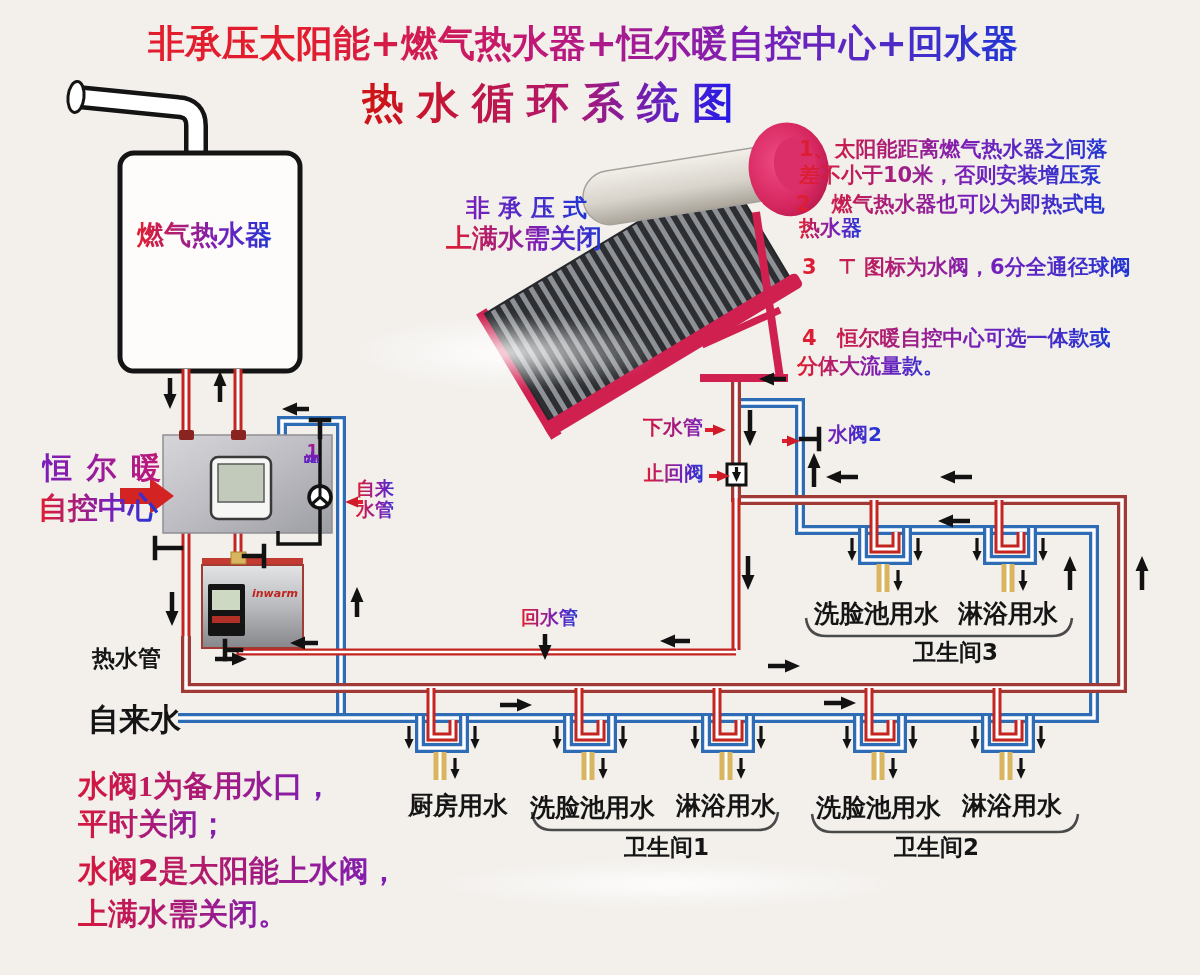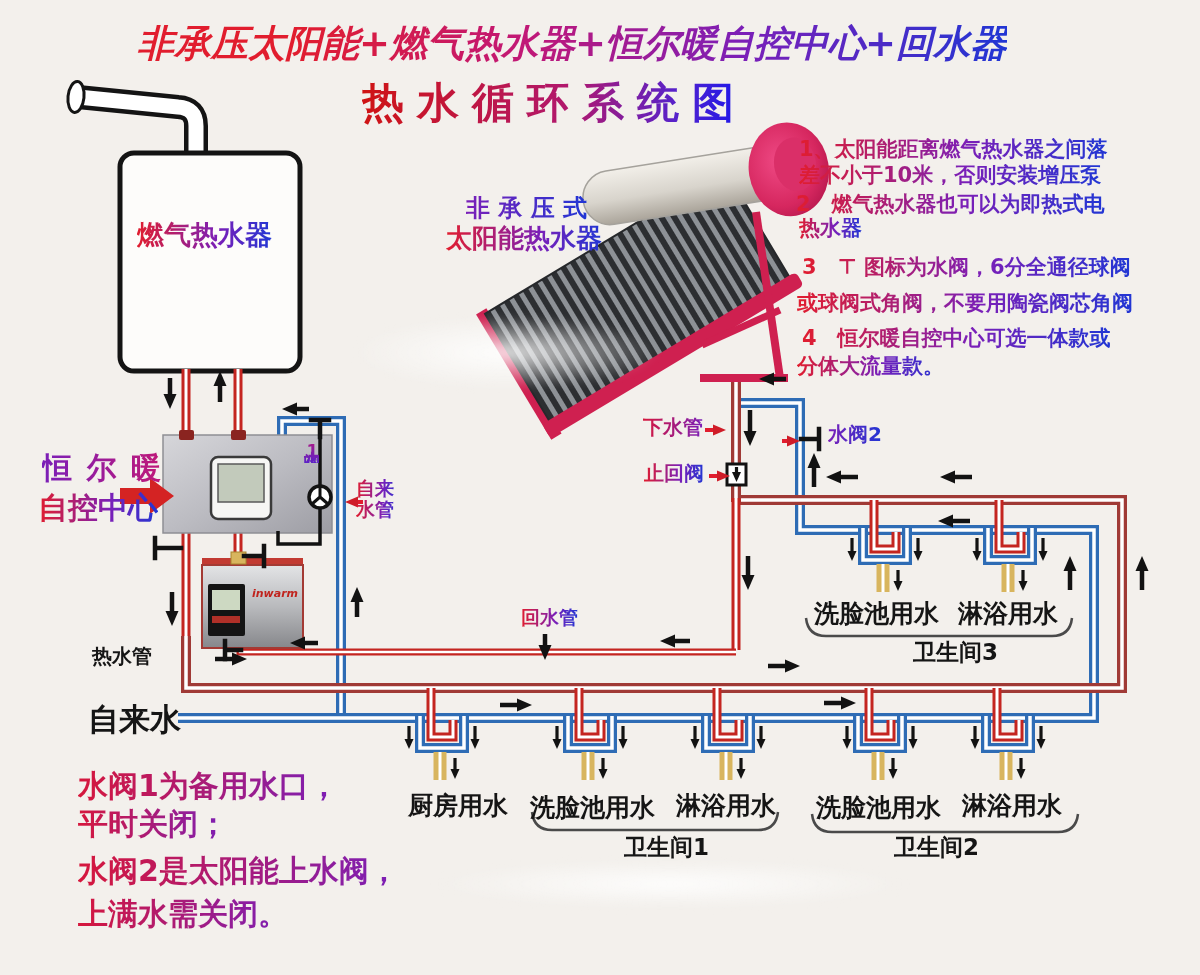--- a/index.html
+++ b/index.html
@@ -214,65 +214,64 @@
   <g>
     <path class="brace" d="M532,812 Q534,830 552,830 H758 Q776,830 778,812"></path>
     <path class="brace" d="M812,814 Q814,832 832,832 H1058 Q1076,832 1078,814"></path>
     <path class="brace" d="M806,618 Q808,636 826,636 H1052 Q1070,636 1072,618"></path>
   </g>
 </svg>
 
 <div class="smudge" style="left:350px;top:315px;width:310px;height:75px;"></div>
 <div class="smudge" style="left:430px;top:860px;width:480px;height:48px;"></div>
 
-<div class="lbl gtx g-title1" style="left:137px;top:24px;font-size:37px;font-style:italic;">非承压太阳能+燃气热水器+恒尔暖自控中心+回水器</div>
+<div class="lbl gtx g-title1" style="left:148px;top:24px;font-size:37px;">非承压太阳能+燃气热水器+恒尔暖自控中心+回水器</div>
 <div class="lbl gtx g-title2" style="left:362px;top:80px;font-size:42px;letter-spacing:13px;text-align:center;">热水循环系统图</div>
 
 <div class="lbl gtx g-note" style="left:799px;top:138px;font-size:21px;">1、太阳能距离燃气热水器之间落</div>
 <div class="lbl gtx g-note" style="left:799px;top:164px;font-size:21px;">差不小于10米，否则安装增压泵</div>
 <div class="lbl gtx g-note" style="left:796px;top:193px;font-size:21px;">2　燃气热水器也可以为即热式电</div>
 <div class="lbl gtx g-note" style="left:799px;top:217px;font-size:21px;">热水器</div>
 <div class="lbl gtx g-note" style="left:802px;top:256px;font-size:21px;">3　⊤ 图标为水阀，6分全通径球阀</div>
-<div class="lbl gtx g-note" style="left:797px;top:292px;font-size:21px;">或球阀式角阀，不要用陶瓷阀芯角阀</div>
 <div class="lbl gtx g-note" style="left:802px;top:327px;font-size:21px;text-decoration:underline;">4　恒尔暖自控中心可选一体款或</div>
 <div class="lbl gtx g-note" style="left:797px;top:355px;font-size:21px;">分体大流量款。</div>
 
 <div class="lbl gtx g-rb" style="left:137px;top:220px;font-size:27px;">燃气热水器</div>
 <div class="lbl vert gtx g-vpm" style="left:170px;top:290px;font-size:19px;letter-spacing:4px;">热水口</div>
 <div class="lbl vert gtx g-vpm" style="left:222px;top:290px;font-size:19px;letter-spacing:4px;">冷水口</div>
 
 <div class="lbl gtx g-pb" style="left:466px;top:196px;font-size:24px;">非 承 压 式</div>
-<div class="lbl gtx g-rb" style="left:446px;top:224px;font-size:26px;">太阳能热水器</div>
+<div class="lbl gtx g-rb" style="left:446px;top:224px;font-size:26px;">上满水需关闭</div>
 
 <div class="lbl gtx g-pm" style="left:42px;top:452px;font-size:30px;letter-spacing:2px;">恒 尔 暖</div>
 <div class="lbl gtx g-rb" style="left:38px;top:492px;font-size:30px;">自控中心</div>
 
 <div class="lbl vert gtx g-vrp" style="left:303px;top:437px;font-size:17px;letter-spacing:2px;">水阀1</div>
 <div class="lbl gtx g-rb" style="left:356px;top:478px;font-size:19px;white-space:normal;width:44px;word-break:break-all;">自来水管</div>
 
 <div class="lbl gtx g-rp" style="left:643px;top:417px;font-size:20px;">下水管</div>
 <div class="lbl vert gtx g-vmp" style="left:760px;top:408px;font-size:19px;letter-spacing:3px;">上水管</div>
 <div class="lbl gtx g-pb" style="left:828px;top:424px;font-size:20px;">水阀2</div>
 <div class="lbl gtx g-rb" style="left:644px;top:463px;font-size:20px;">止回阀</div>
 <div class="lbl gtx g-rb" style="left:521px;top:607px;font-size:19px;">回水管</div>
 <div class="lbl vert gtx g-vmp" style="left:305px;top:561px;font-size:22px;letter-spacing:3px;">回水器</div>
 <div class="lbl" style="left:252px;top:588px;font-size:11px;font-style:italic;color:#c0241e;">inwarm</div>
 
-<div class="lbl black" style="left:92px;top:646px;font-size:20px;">热水管</div>
+<div class="lbl black" style="left:92px;top:646px;font-size:23px;">热水管</div>
 <div class="lbl black" style="left:88px;top:703px;font-size:31px;">自来水</div>
 
 <div class="lbl black" style="left:408px;top:792px;font-size:25px;">厨房用水</div>
 <div class="lbl black" style="left:530px;top:794px;font-size:25px;">洗脸池用水</div>
 <div class="lbl black" style="left:676px;top:792px;font-size:25px;">淋浴用水</div>
 <div class="lbl black" style="left:624px;top:835px;font-size:23px;">卫生间1</div>
 <div class="lbl black" style="left:816px;top:794px;font-size:25px;">洗脸池用水</div>
 <div class="lbl black" style="left:962px;top:792px;font-size:25px;">淋浴用水</div>
 <div class="lbl black" style="left:894px;top:835px;font-size:23px;">卫生间2</div>
 <div class="lbl black" style="left:814px;top:600px;font-size:25px;">洗脸池用水</div>
 <div class="lbl black" style="left:958px;top:600px;font-size:25px;">淋浴用水</div>
 <div class="lbl black" style="left:913px;top:640px;font-size:23px;">卫生间3</div>
 
-<div class="lbl gtx g-rp" style="left:78px;top:770px;font-size:30px;">水阀1为备用水口，</div>
+<div class="lbl gtx g-rp" style="left:78px;top:770px;font-size:30px;font-family:Liberation Serif, serif;">水阀1为备用水口，</div>
 <div class="lbl gtx g-rp" style="left:78px;top:808px;font-size:30px;">平时关闭；</div>
 <div class="lbl gtx g-rp" style="left:78px;top:855px;font-size:30px;">水阀2是太阳能上水阀，</div>
 <div class="lbl gtx g-rp" style="left:78px;top:898px;font-size:30px;">上满水需关闭。</div>
 
 </div>
 
 </body></html>

